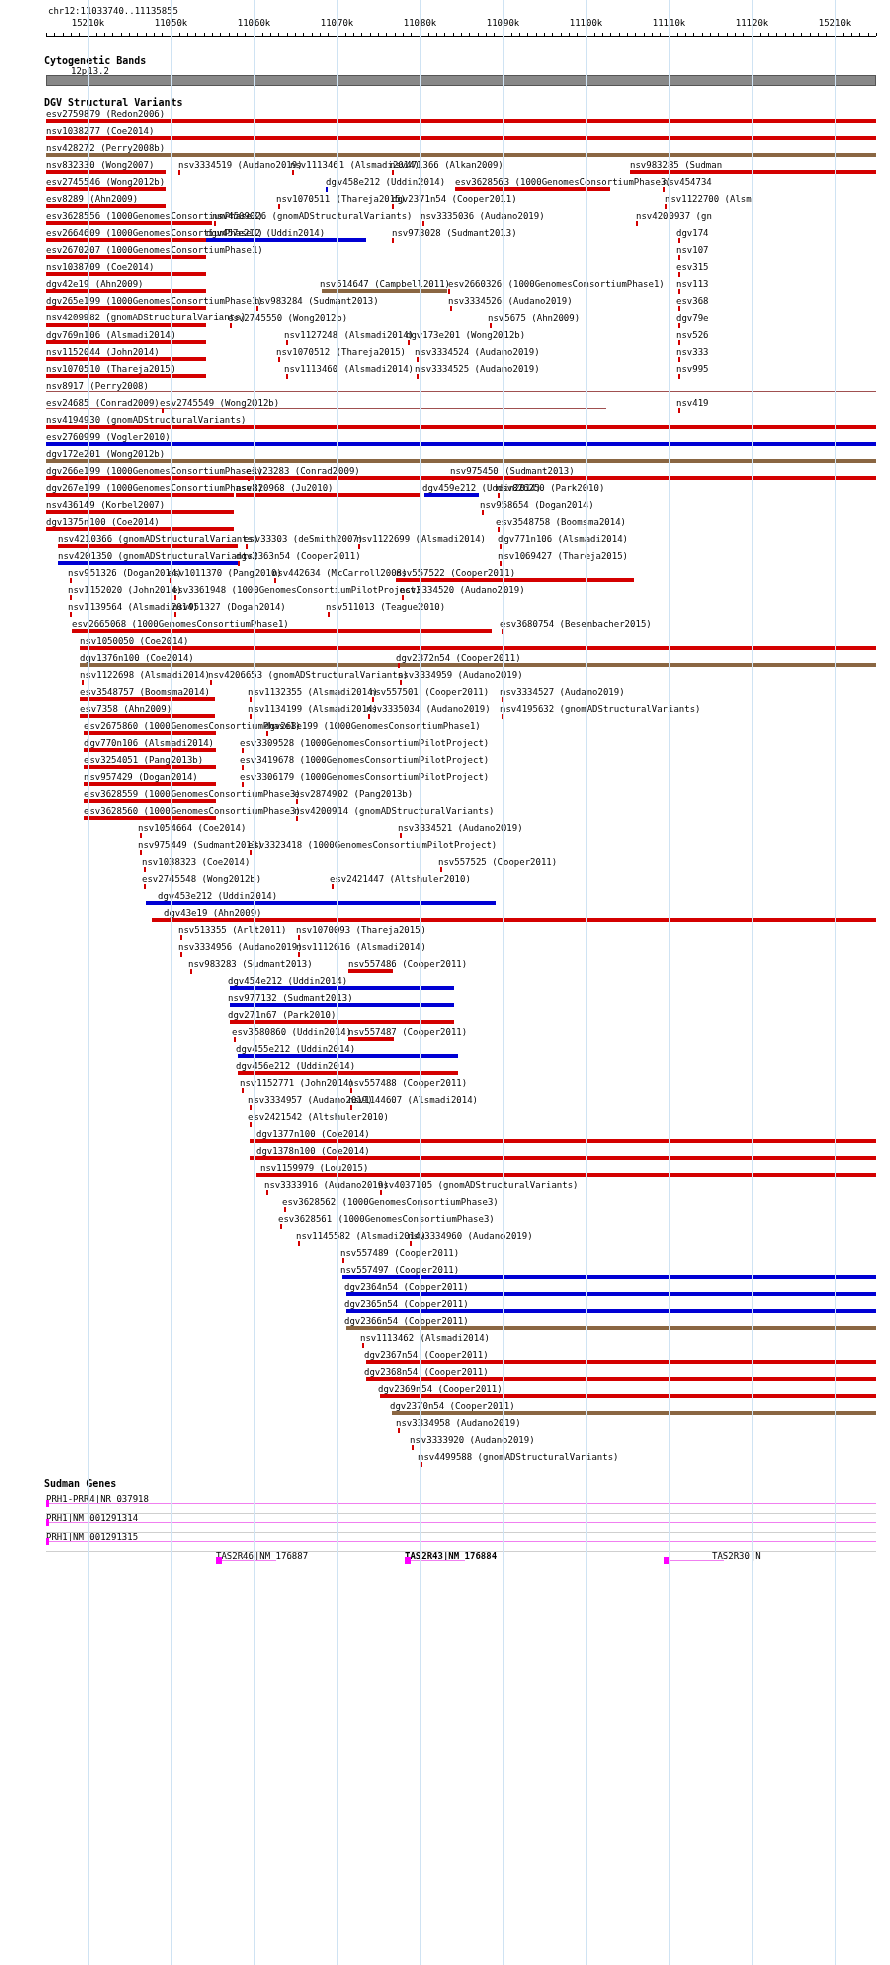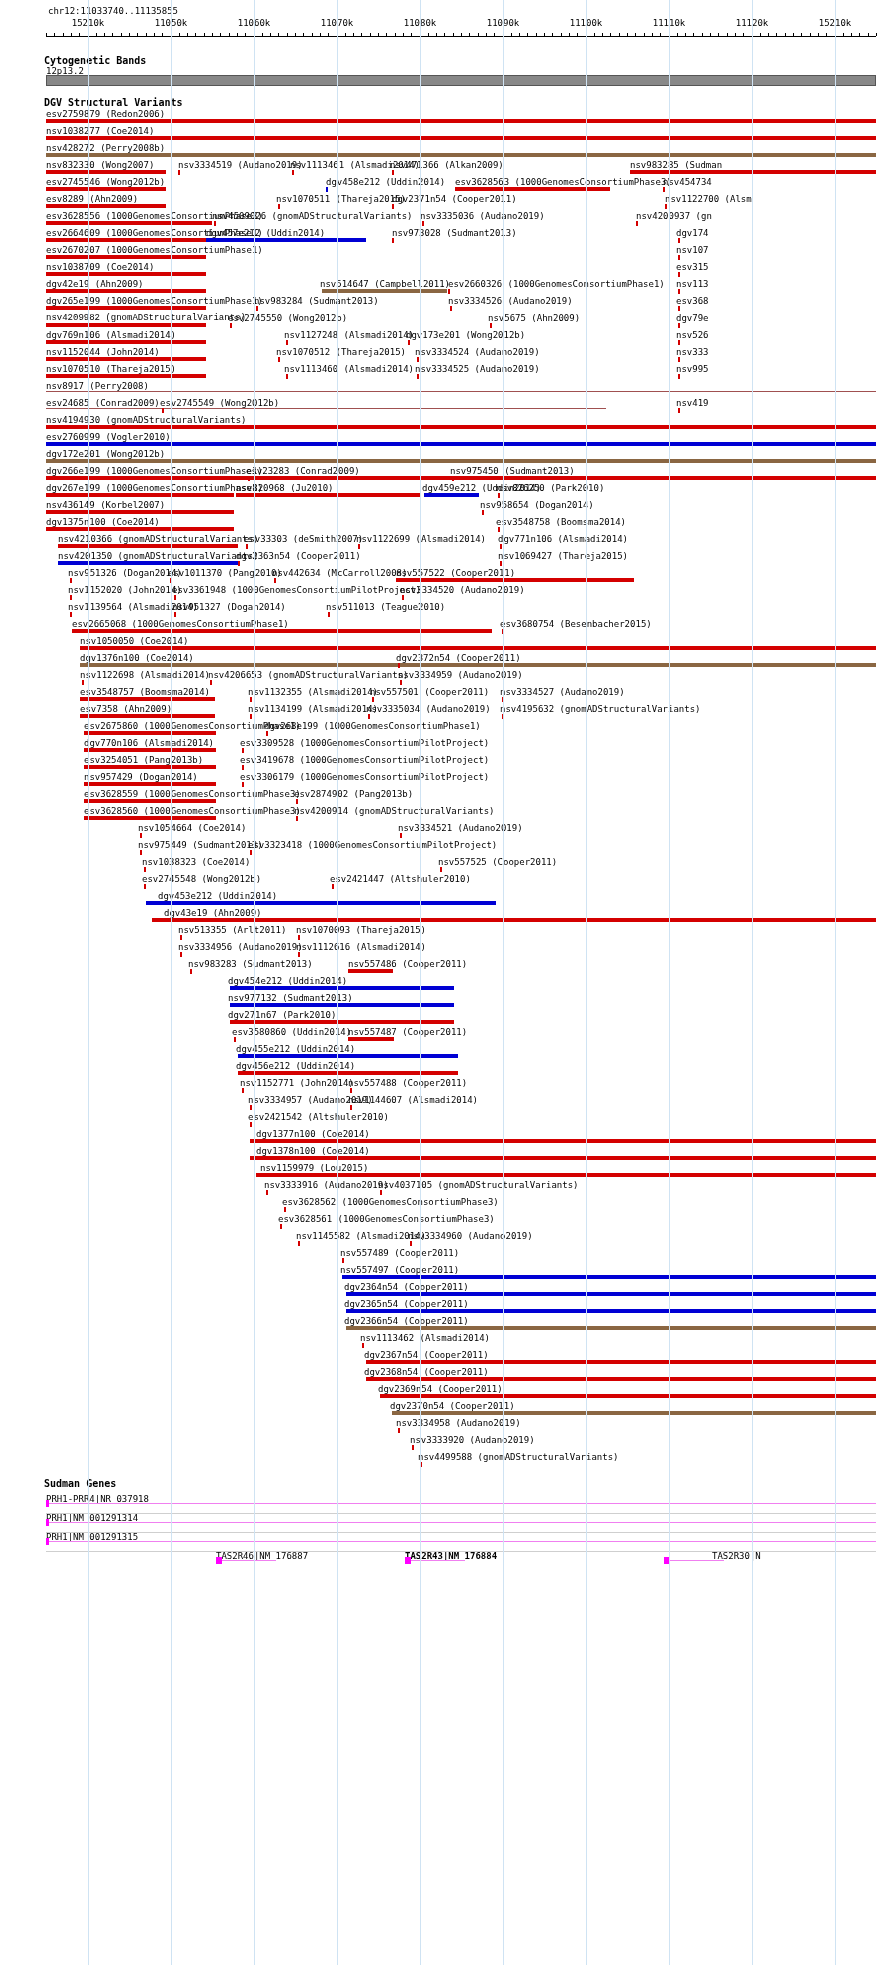--- a/index.html
+++ b/index.html
@@ -6,21 +6,21 @@
   body{font-family:"DejaVu Sans Mono","Liberation Mono",monospace;font-size:9px;color:#000;}
   #wrap{position:relative;width:890px;height:1965px;overflow:hidden;background:#fff;}
   .vgrid{position:absolute;top:0;bottom:0;width:1px;background:#cfe3f3;}
   .locstr{position:absolute;left:46px;top:6px;font-size:9px;color:#000;background:#fff;padding:0 2px;}
   #ruler{position:absolute;left:46px;top:18px;width:830px;height:20px;}
   #ruler .tick{position:absolute;top:12px;width:1px;height:6px;background:#000;}
   #ruler .minor{position:absolute;top:15px;width:1px;height:3px;background:#000;}
   #ruler .lbl{position:absolute;top:0px;font-size:9px;transform:translateX(-50%);white-space:nowrap;}
   #ruler .axis{position:absolute;left:0;top:18px;width:830px;height:1px;background:#000;}
   .sectionhdr{position:absolute;font-size:10px;font-weight:bold;color:#000;left:44px;}
-  .smalltxt{position:absolute;font-size:9px;color:#000;}
+  .smalltxt{position:absolute;font-size:9px;color:#000;margin-left:25px;}
   .band{position:absolute;left:46px;height:9px;background:#888;border:1px solid #555;}
   .lab{position:absolute;font-size:9px;color:#000;white-space:nowrap;line-height:9px;}
   .bar{position:absolute;height:4px;}
   .gene-lab{position:absolute;font-size:9px;color:#000;}
   .gene-line{position:absolute;height:1px;background:#f07ff0;}
   .gene-box{position:absolute;background:#ff00ff;}
   .refseq-sep{position:absolute;left:46px;width:830px;height:1px;background:#cfcfcf;}
 </style>
 </head>
 <body>

